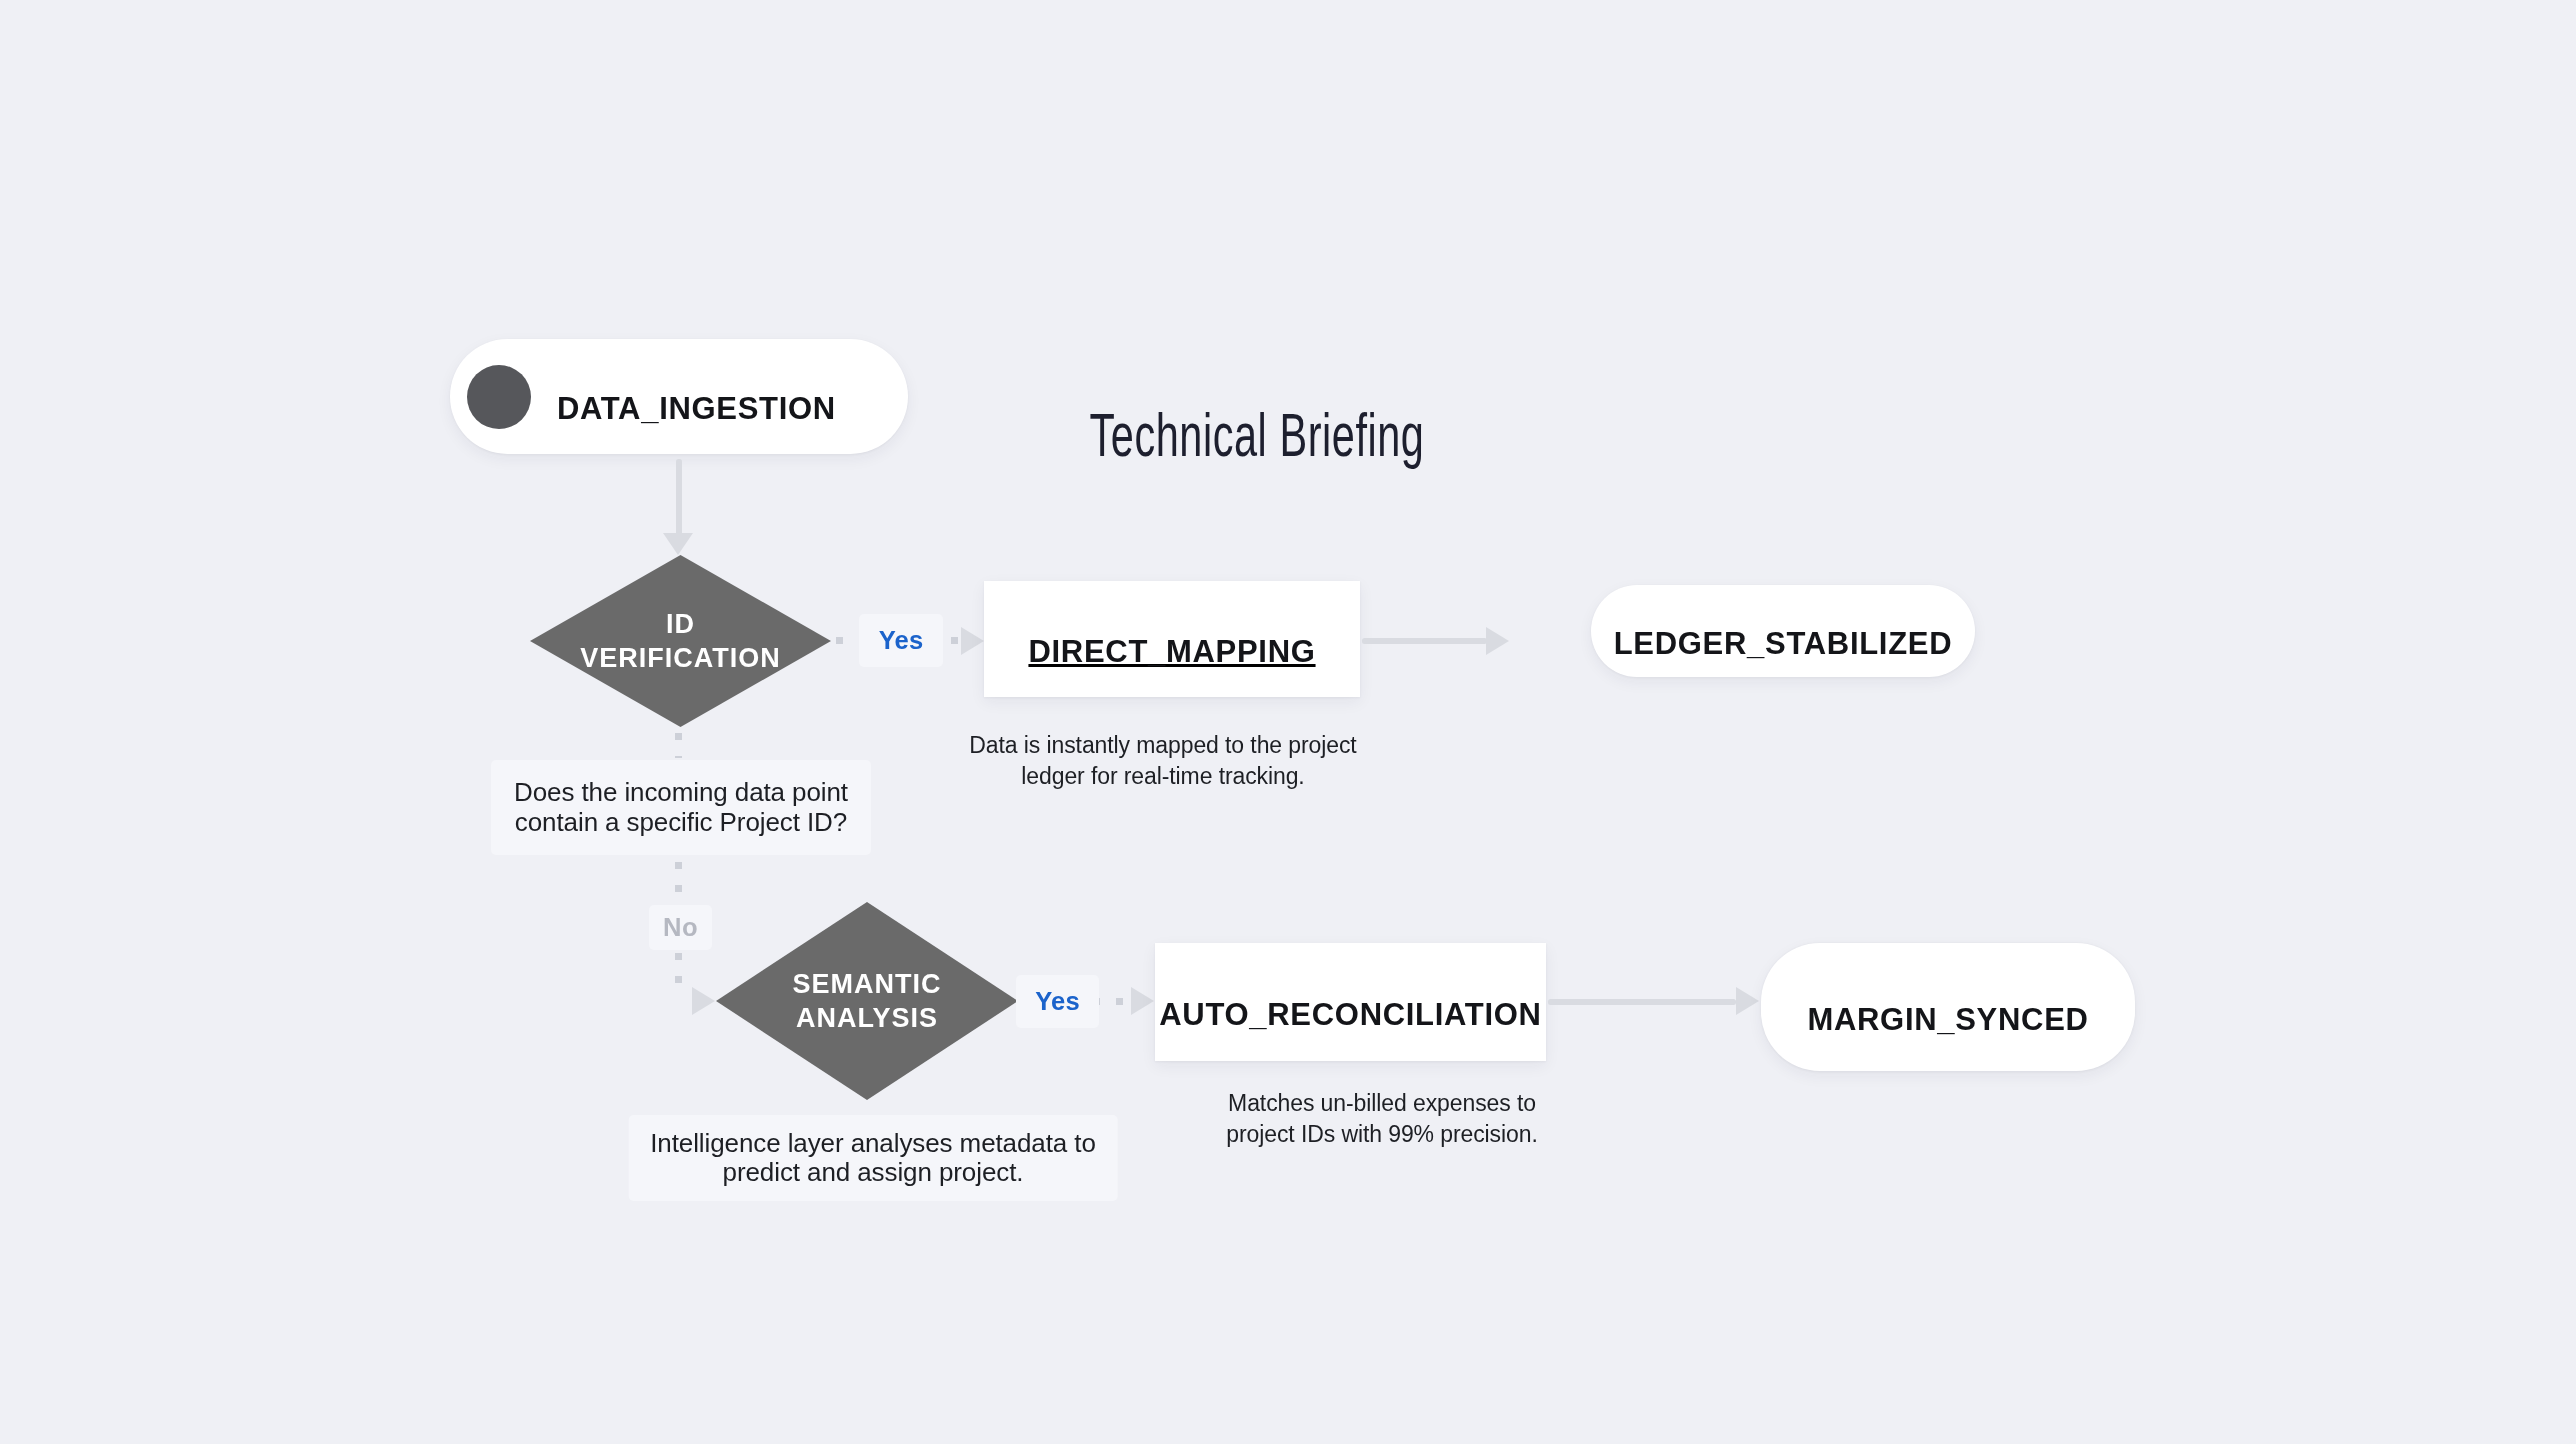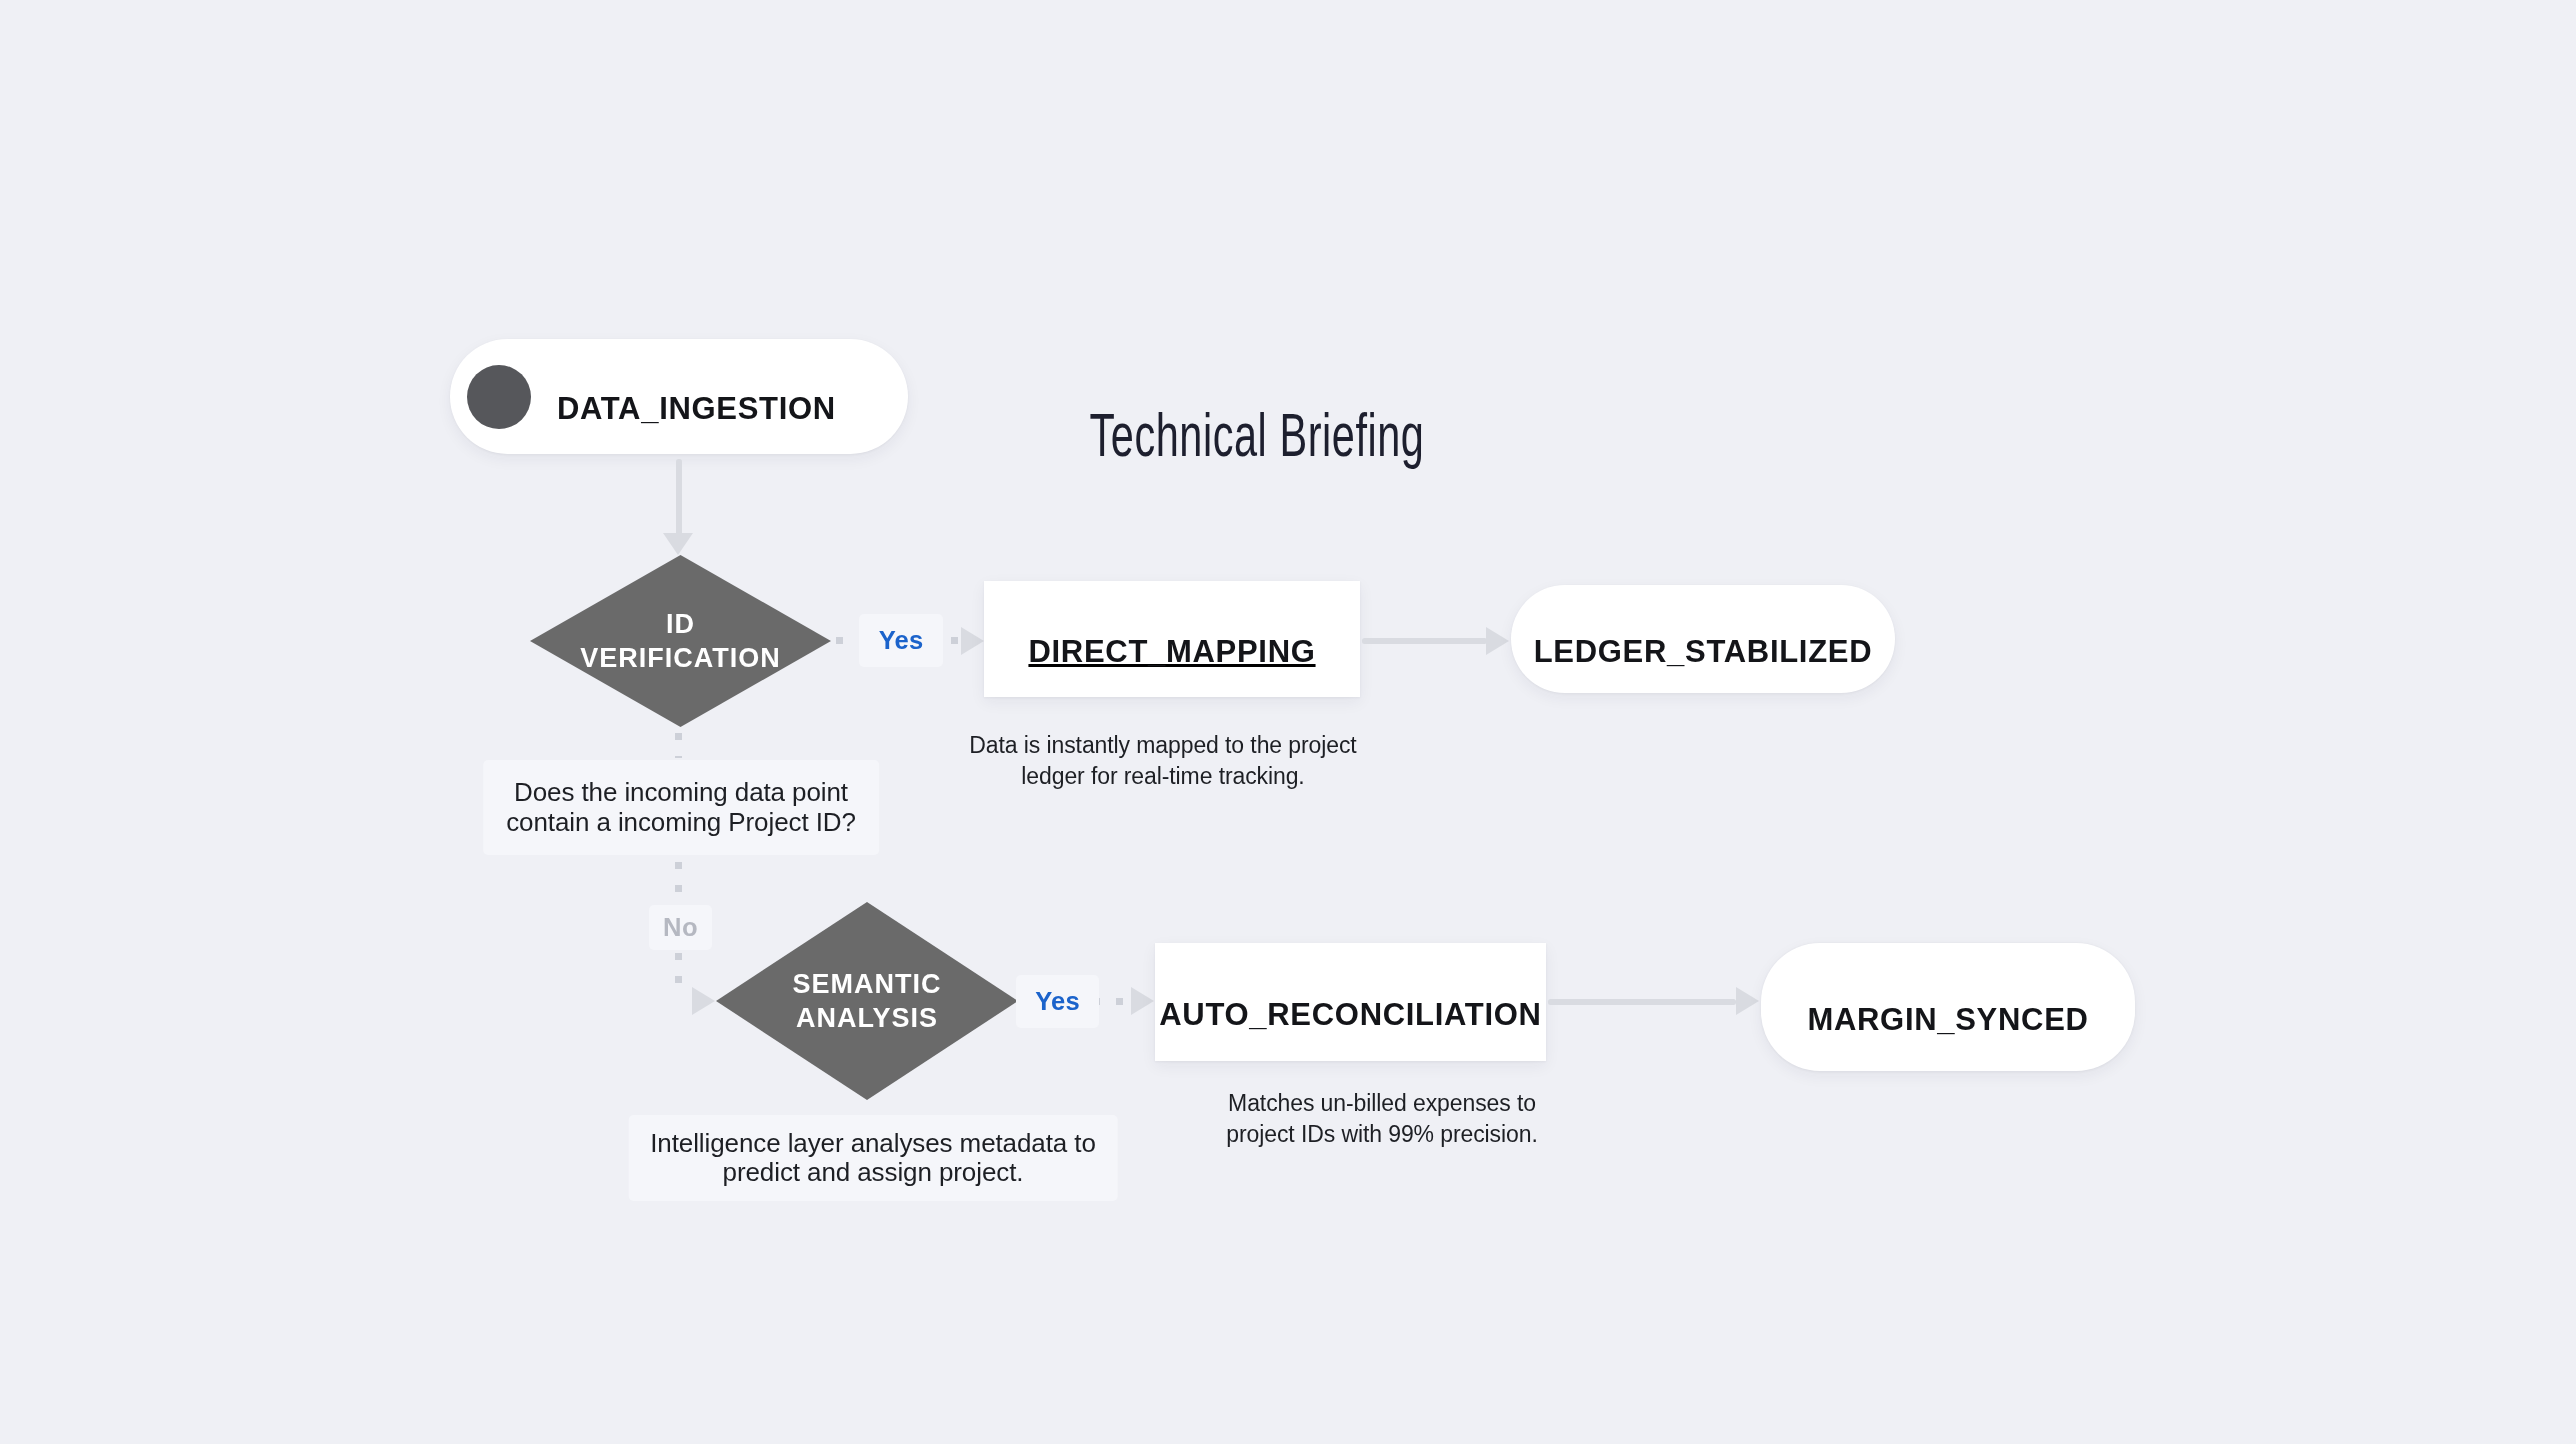--- a/index.html
+++ b/index.html
@@ -121,34 +121,34 @@
   </div>
   <div class="head-right" style="left:961px;top:627px;"></div>
 
   <div class="proc" style="left:984px;top:581px;width:376px;height:116px;text-decoration:underline;">
     <span class="node-label">DIRECT_MAPPING</span>
   </div>
 
   <div class="solid-h" style="left:1362px;top:638px;width:125px;"></div>
   <div class="head-right" style="left:1486px;top:627px;"></div>
 
-  <div class="pill" style="left:1511px;top:585px;width:384px;height:108px;border-radius:60px;">
+  <div class="pill" style="left:1591px;top:585px;width:384px;height:92px;border-radius:60px;">
     <span class="node-label">LEDGER_STABILIZED</span>
   </div>
 
   <div class="annotation" style="left:1163px;top:730px;">
     <span style="display:block">Data is instantly mapped to the project</span>
     <span style="display:block">ledger for real-time tracking.</span>
   </div>
 
   <div class="dots-v" style="left:675px;top:733px;height:25px;"></div>
 
   <div class="annotation-box" style="left:681px;top:760px;padding:17.3px 23px;">
     <span style="display:block">Does the incoming data point</span>
-    <span style="display:block">contain a incoming Project ID?</span>
+    <span style="display:block">contain a specific Project ID?</span>
   </div>
 
   <div class="dots-v" style="left:675px;top:862px;height:41px;"></div>
 
   <div class="edge-chip" style="left:649px;top:905px;width:63px;height:45px;">
     <span class="no-text">No</span>
   </div>
 
   <div class="dots-v" style="left:675px;top:953px;height:43px;"></div>
   <div class="head-right" style="left:692px;top:987px;"></div>

